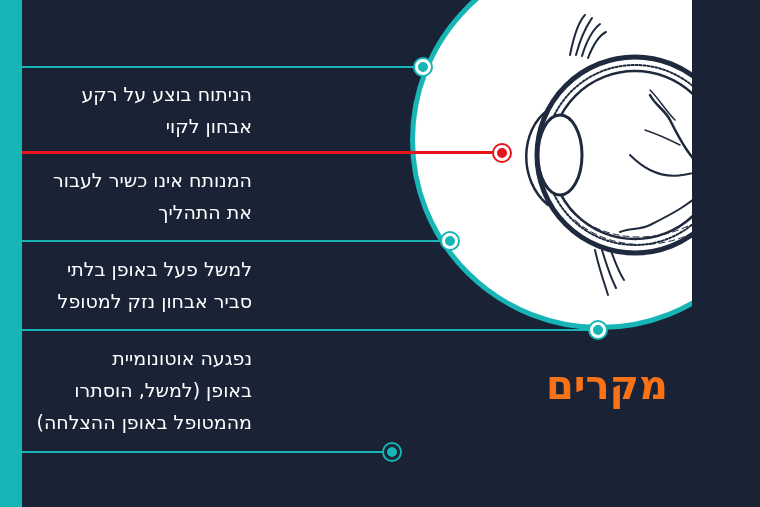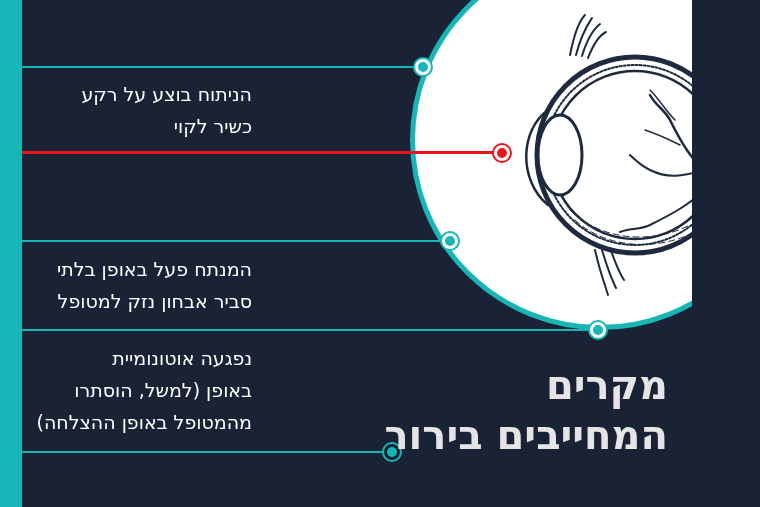--- a/index.html
+++ b/index.html
@@ -6,21 +6,21 @@
   body { width:760px; height:507px; overflow:hidden; background:#1a2336; position:relative; font-family:"DejaVu Sans", sans-serif; }
   .stage { position:absolute; left:0; top:0; width:692px; height:507px; background:#1a2336; overflow:hidden; }
   .left-bar { position:absolute; left:0; top:0; width:22px; height:507px; background:#17b5b5; }
   .circle { position:absolute; left:410px; top:-50px; width:380px; height:380px; border-radius:50%; background:#ffffff; border:5px solid #17b5b5; box-sizing:border-box; }
   .hline { position:absolute; left:22px; height:2px; background:#17b5b5; }
   .hline.red { background:#e8141c; height:3px; }
   .node { position:absolute; width:16px; height:16px; border-radius:50%; background:#17b5b5; border:3px solid #ffffff; box-shadow:0 0 0 2px #17b5b5; box-sizing:border-box; }
   .node.dark { border-color:#1a2336; }
   .node.red { background:#e8141c; box-shadow:0 0 0 2px #e8141c; }
   .item { position:absolute; right:440px; direction:rtl; text-align:right; color:#ffffff; font-size:19px; line-height:32px; font-family:"DejaVu Sans", sans-serif; }
-  .title { position:absolute; right:24px; direction:rtl; text-align:right; color:#e5e5e5; font-weight:bold; font-size:40px; line-height:50px; font-family:"DejaVu Sans", sans-serif; }
+  .title { position:absolute; right:24px; direction:rtl; text-align:right; color:#f97316; font-weight:bold; font-size:40px; line-height:50px; font-family:"DejaVu Sans", sans-serif; }
   .eye { position:absolute; left:500px; top:10px; width:250px; height:290px; }
 </style>
 </head>
 <body>
 
 <div class="stage">
   <div class="left-bar"></div>
 
   <div class="circle"></div>
 
@@ -69,29 +69,32 @@
   <div class="node" style="left:442px; top:233px;"></div>
 
   <div class="hline" style="top:329px; width:570px;"></div>
   <div class="node" style="left:590px; top:322px;"></div>
 
   <div class="hline" style="top:451px; width:362px;"></div>
   <div class="node dark" style="left:384px; top:444px;"></div>
 
   <div class="item" style="top:78px;">
     <div>הניתוח בוצע על רקע</div>
-    <div>כשיר לקוי</div>
+    <div>אבחון לקוי</div>
+  </div>
+  <div class="item" style="top:164px;">
+    <div>המנותח אינו כשיר לעבור</div>
+    <div>את התהליך</div>
   </div>
   <div class="item" style="top:253px;">
-    <div>המנתח פעל באופן בלתי</div>
+    <div>למשל פעל באופן בלתי</div>
     <div>סביר אבחון נזק למטופל</div>
   </div>
   <div class="item" style="top:342px;">
     <div>נפגעה אוטונומיית</div>
     <div>באופן (למשל, הוסתרו</div>
     <div>מהמטופל באופן ההצלחה)</div>
   </div>
 
   <div class="title" style="top:360px;">
     <div>מקרים</div>
-    <div>המחייבים בירור</div>
   </div>
 </div>
 
 </body></html>

